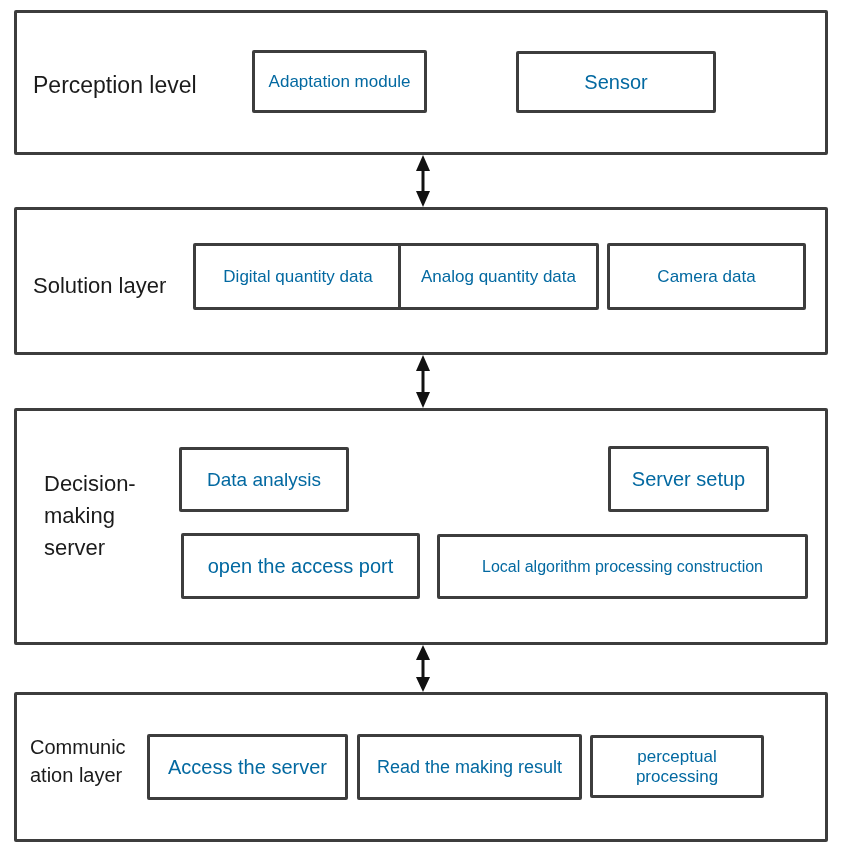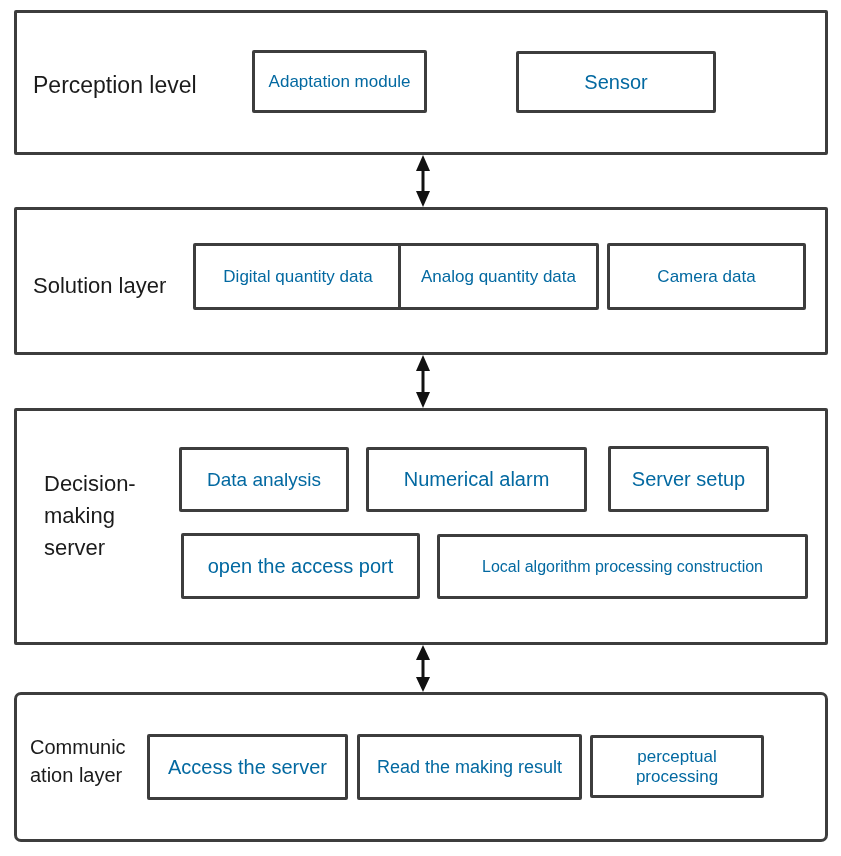--- a/index.html
+++ b/index.html
@@ -80,35 +80,34 @@
       <polygon points="10,0 3,16 17,16" fill="#111111"></polygon>
       <polygon points="10,53 3,37 17,37" fill="#111111"></polygon>
     </svg>
   </div>
 
   <div class="layer" style="left:14px; top:408px; width:814px; height:237px;">
     <div class="layer-label" style="left:27px; top:57px; font-size:22px;">Decision-
 making
 server</div>
     <div class="node" style="left:162px; top:36px; width:170px; height:65px; font-size:19px;">Data analysis</div>
-    <div class="node" style="left:349px; top:36px; width:221px; height:65px; font-size:20px;">Numerical alarm</div>
     <div class="node" style="left:591px; top:35px; width:161px; height:66px; font-size:20px;">Server setup</div>
     <div class="node" style="left:164px; top:122px; width:239px; height:66px; font-size:20px;">open the access port</div>
     <div class="node" style="left:420px; top:123px; width:371px; height:65px; font-size:16px;">Local algorithm processing construction</div>
   </div>
 
   <div class="connector" style="left:413px; top:645px; height:47px;">
     <svg width="20" height="47" viewBox="0 0 20 47">
       <line x1="10" y1="12" x2="10" y2="35" stroke="#111111" stroke-width="3"></line>
       <polygon points="10,0 3,15 17,15" fill="#111111"></polygon>
       <polygon points="10,47 3,32 17,32" fill="#111111"></polygon>
     </svg>
   </div>
 
-  <div class="layer" style="left:14px; top:692px; width:814px; height:150px;border-radius:7px;">
+  <div class="layer" style="left:14px; top:692px; width:814px; height:150px;">
     <div class="layer-label" style="left:13px; top:38px; font-size:20px; line-height:1.4;">Communic
 ation layer</div>
     <div class="node" style="left:130px; top:39px; width:201px; height:66px; font-size:20px;">Access the server</div>
     <div class="node" style="left:340px; top:39px; width:225px; height:66px; font-size:18px;">Read the making result</div>
     <div class="node" style="left:573px; top:40px; width:174px; height:63px; font-size:17px;">perceptual processing</div>
   </div>
 
 </div>
 
 </body></html>

